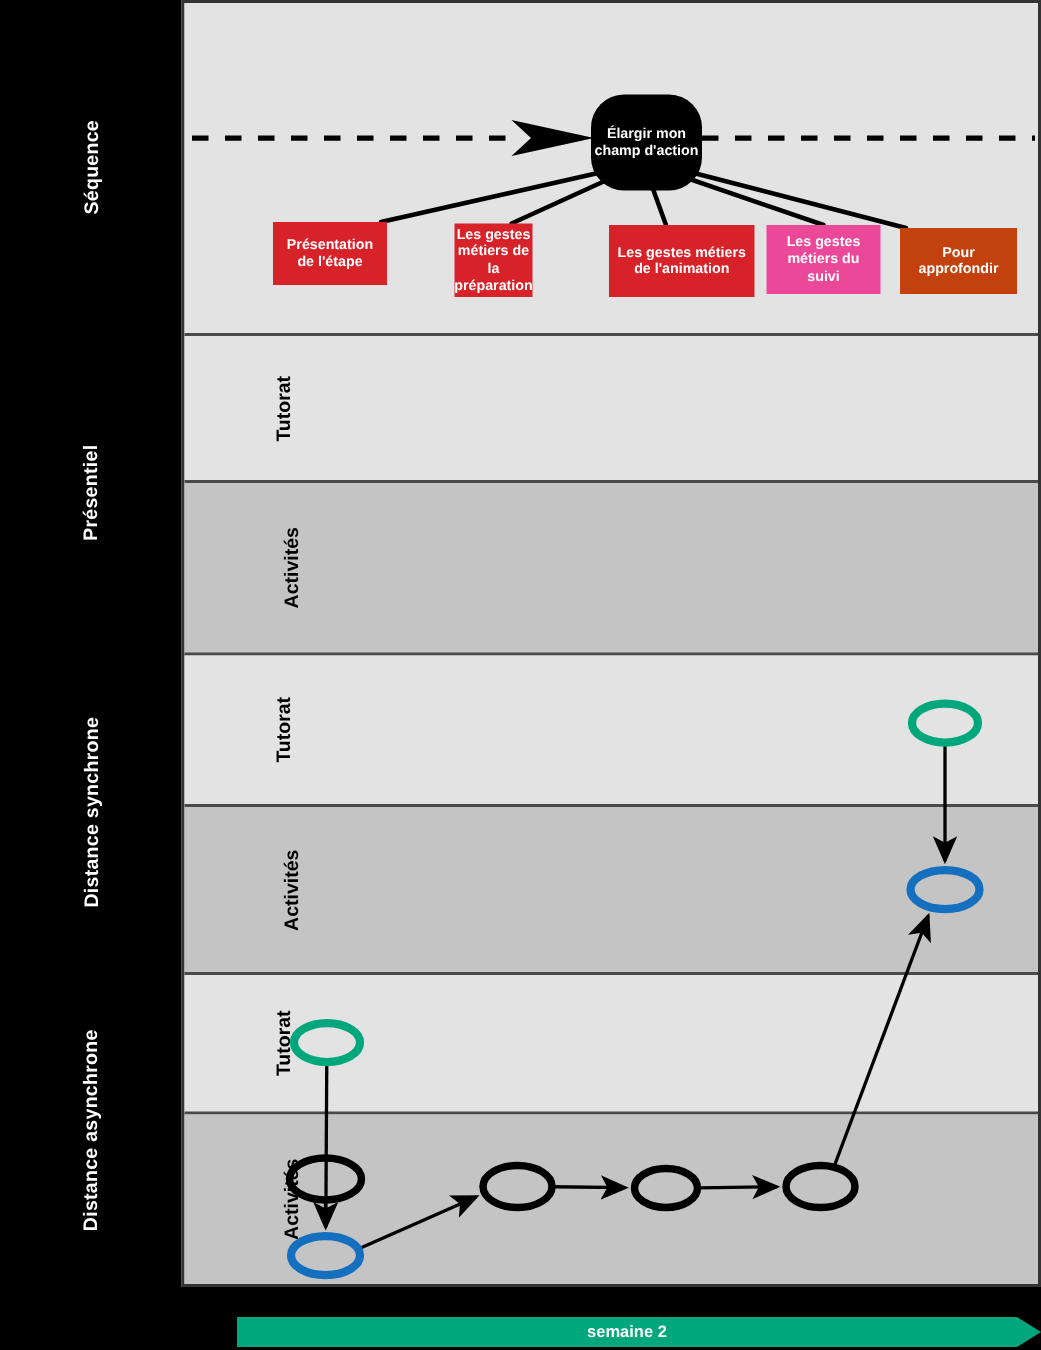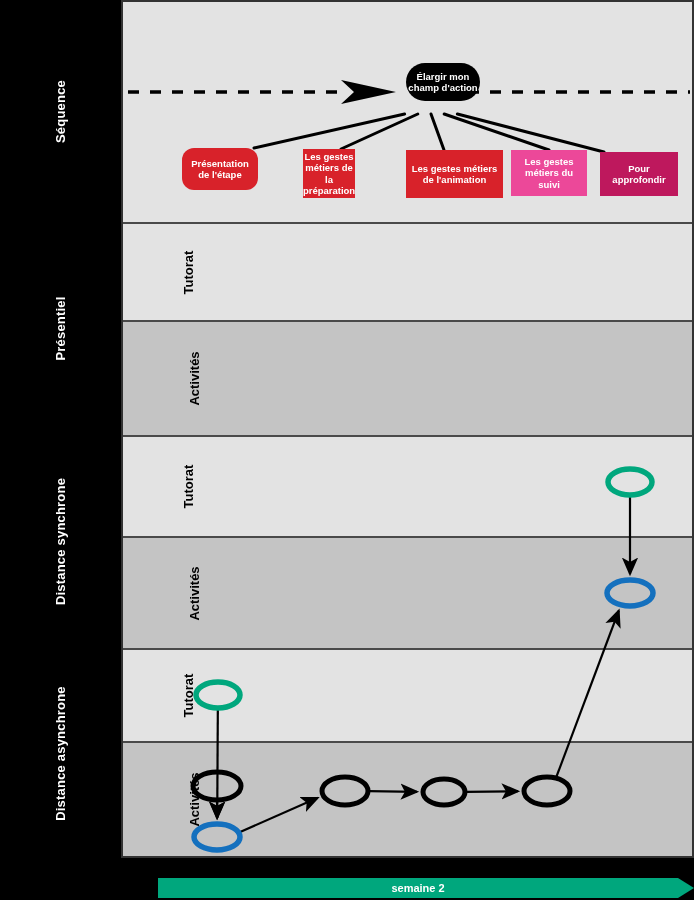--- a/index.html
+++ b/index.html
@@ -141,28 +141,28 @@
         <ellipse cx="217" cy="786" rx="24" ry="14" fill="none" stroke="#000000" stroke-width="5"></ellipse>
         <ellipse cx="217" cy="837" rx="23" ry="13" fill="none" stroke="#1470be" stroke-width="5.5"></ellipse>
         <ellipse cx="345" cy="791" rx="23" ry="14" fill="none" stroke="#000000" stroke-width="5"></ellipse>
         <ellipse cx="444" cy="792" rx="21" ry="13" fill="none" stroke="#000000" stroke-width="5"></ellipse>
         <ellipse cx="547" cy="791" rx="23" ry="14" fill="none" stroke="#000000" stroke-width="5"></ellipse>
         <ellipse cx="630" cy="482" rx="22" ry="13" fill="none" stroke="#00a77d" stroke-width="5.5"></ellipse>
         <ellipse cx="630" cy="593" rx="23" ry="13" fill="none" stroke="#1470be" stroke-width="5.5"></ellipse>
       </g>
   </svg>
 
-  <div class="hub" id="hub" style="left: 406px; top: 63px; width: 74px; height: 38px; background: rgb(0, 0, 0);">Élargir mon champ d'action</div>
+  <div class="hub" id="hub" style="left: 394px; top: 63px; width: 74px; height: 64px; background: rgb(0, 0, 0);">Élargir mon champ d'action</div>
 
   <div id="cards">
-      <div class="card" style="left: 182px; top: 148px; width: 76px; height: 42px; background: rgb(216, 34, 42); border-radius: 12px;">Présentation de l'étape</div>
+      <div class="card" style="left: 182px; top: 148px; width: 76px; height: 42px; background: rgb(216, 34, 42);">Présentation de l'étape</div>
       <div class="card" style="left: 303px; top: 149px; width: 52px; height: 49px; background: rgb(216, 34, 42);">Les gestes métiers de la préparation</div>
       <div class="card" style="left: 406px; top: 150px; width: 97px; height: 48px; background: rgb(216, 34, 42);">Les gestes métiers de l'animation</div>
       <div class="card" style="left: 511px; top: 150px; width: 76px; height: 46px; background: #ec4899;">Les gestes métiers du suivi</div>
-      <div class="card" style="left: 600px; top: 152px; width: 78px; height: 44px; background: #be185d;">Pour approfondir</div>
+      <div class="card" style="left: 600px; top: 152px; width: 78px; height: 44px; background: #c2410c;">Pour approfondir</div>
     </div>
 
   <div class="weekbar-wrap">
     <div class="weekbar">
       <div class="body"></div>
       <div class="tip"></div>
       <div class="txt">semaine 2</div>
     </div>
   </div>
 

